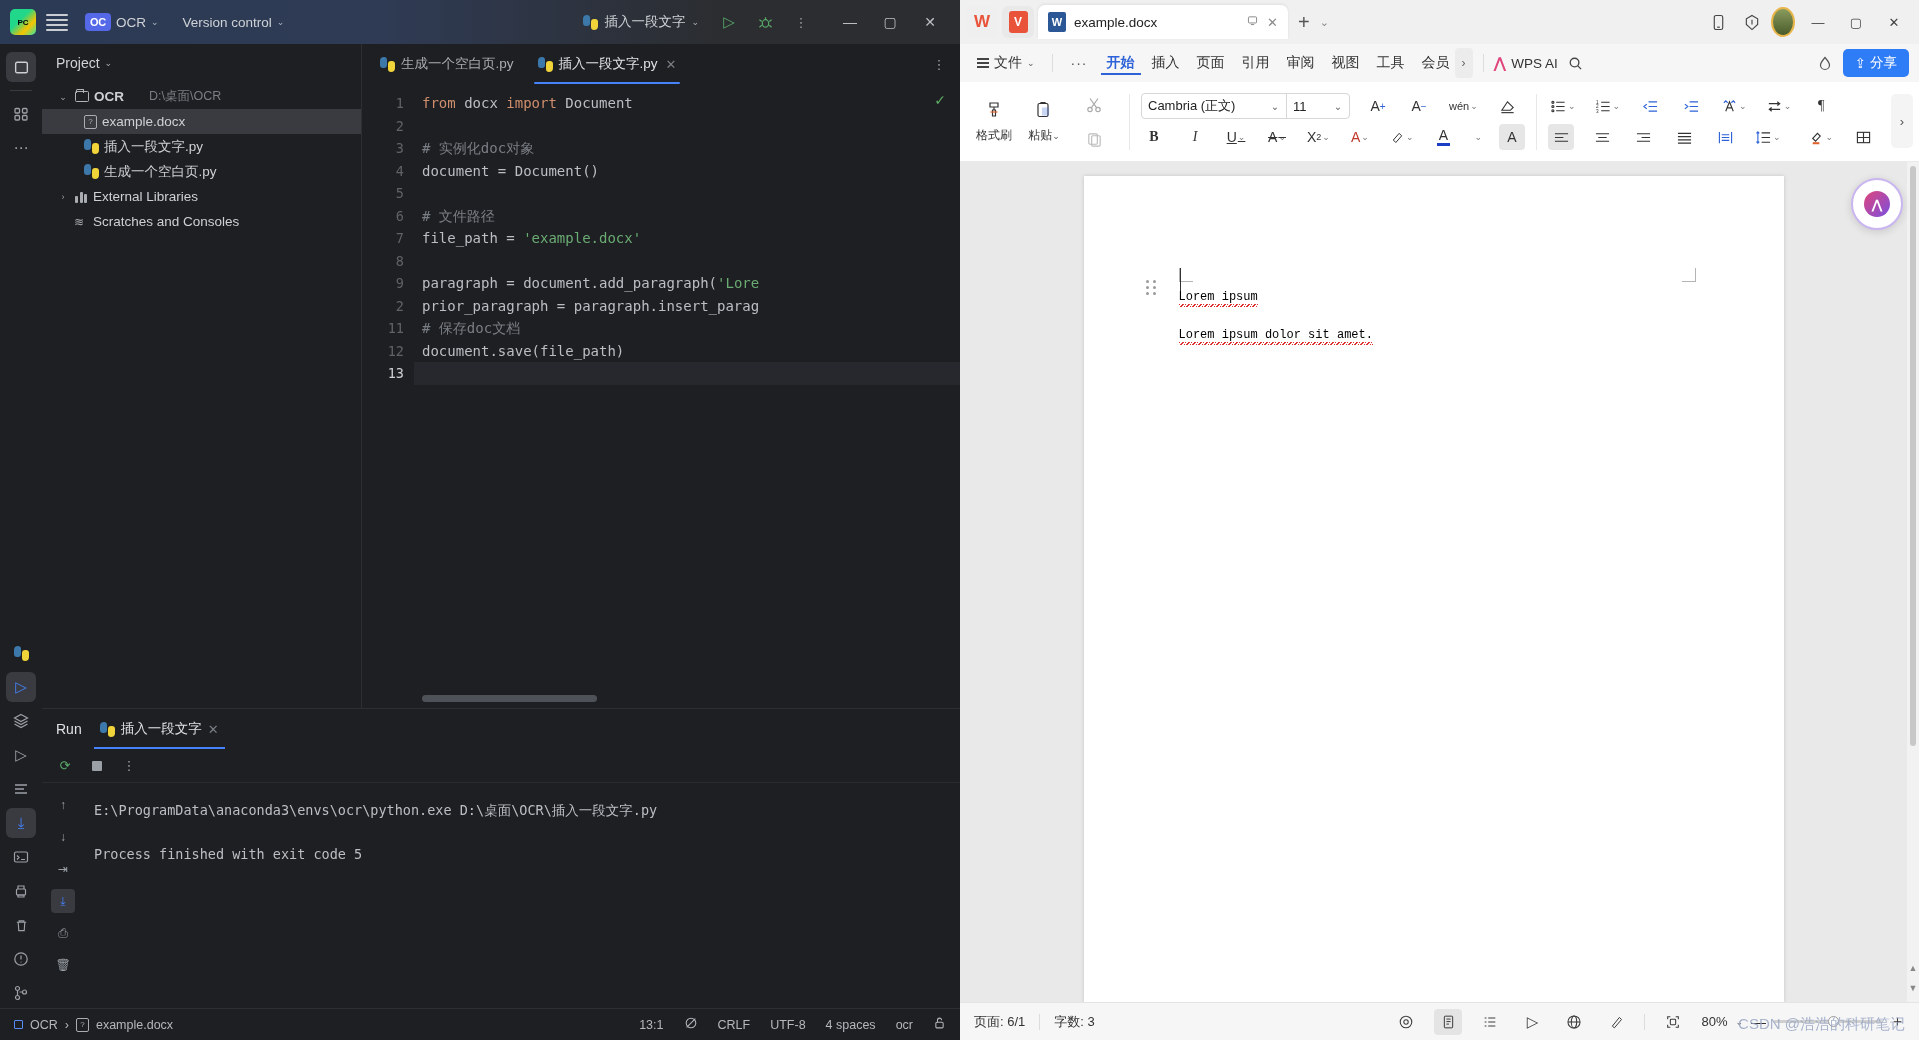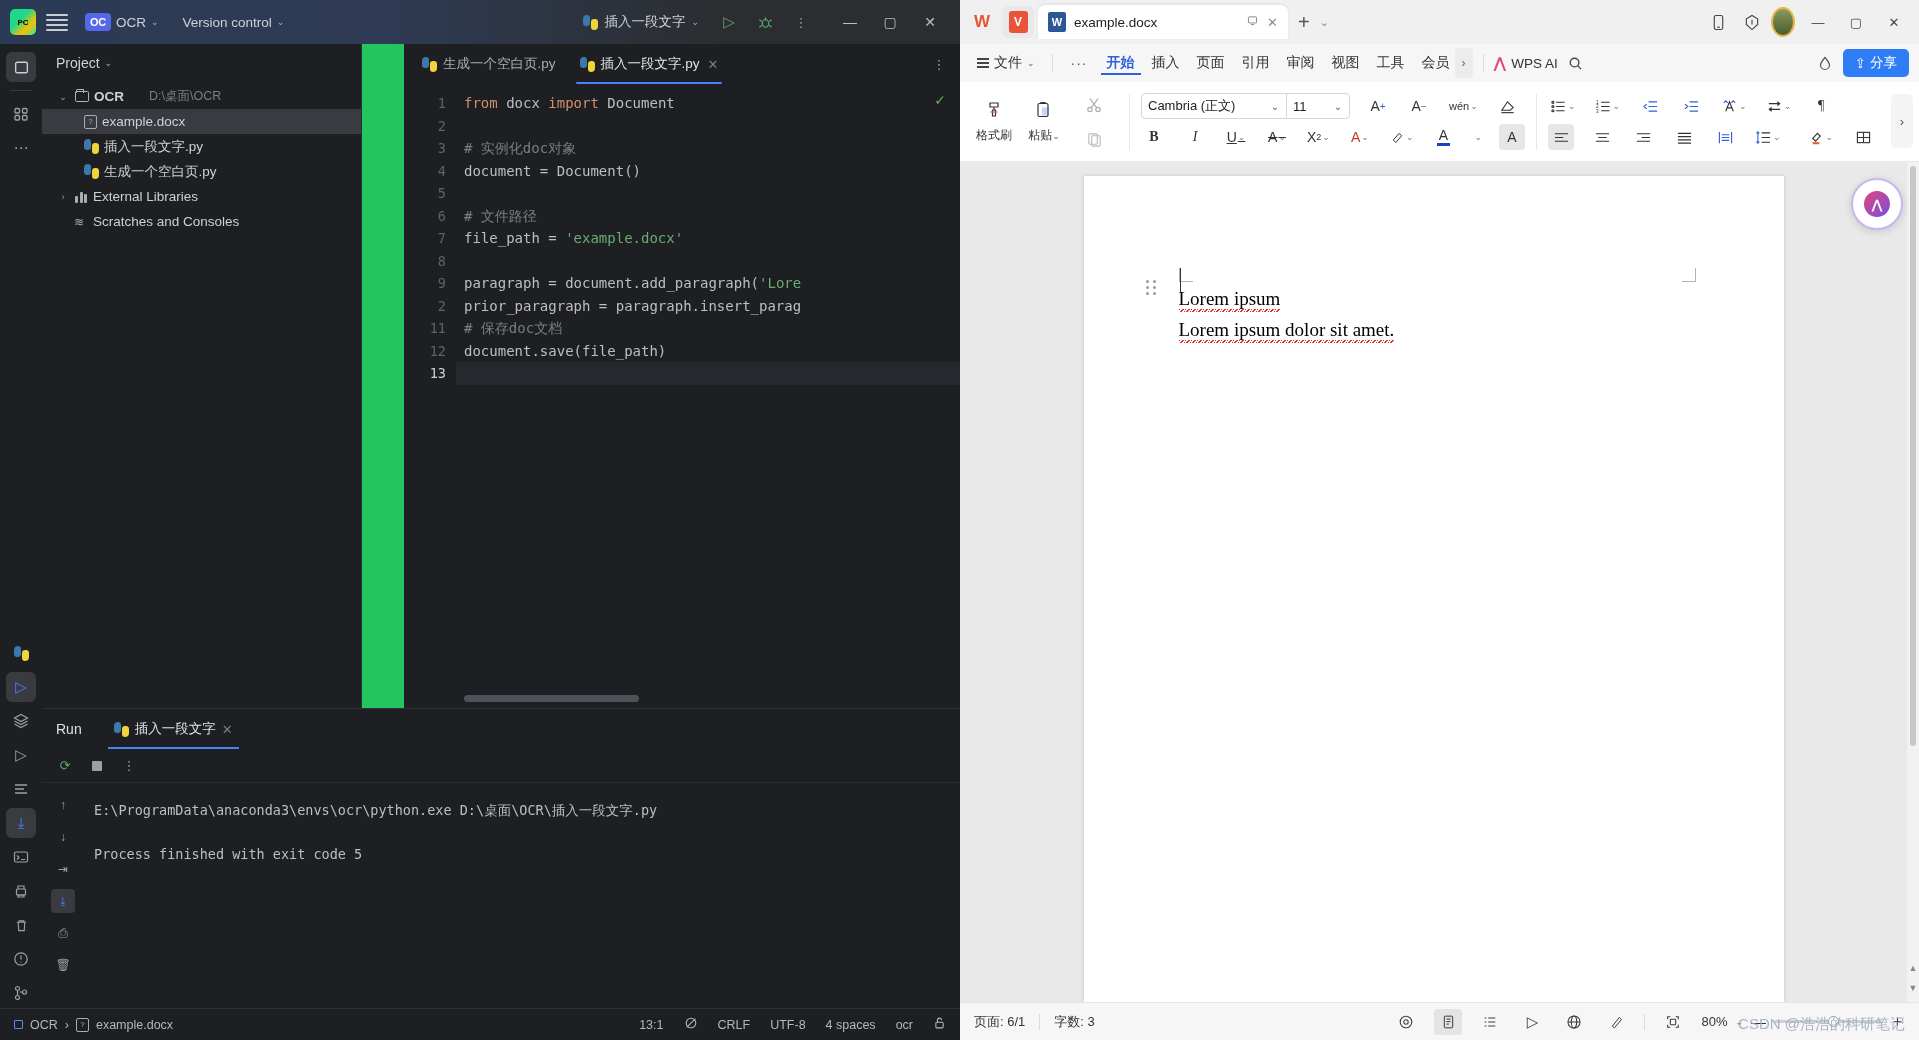--- a/index.html
+++ b/index.html
@@ -41,21 +41,21 @@
   .wincontrols div { width:40px;height:36px;display:flex;align-items:center;justify-content:center;color:#bcbec4;cursor:pointer;font-size:14px;}
 
   .pc-body { flex:1; display:flex; min-height:0; }
   .pc-leftbar { width:42px; background:#1e1f22; display:flex; flex-direction:column; align-items:center; padding-top:8px; gap:4px; flex-shrink:0;}
   .lb-icon { width:30px;height:30px;display:flex;align-items:center;justify-content:center;border-radius:6px;color:#9da0a8;cursor:pointer;font-size:15px;}
   .lb-icon.active { background:#393b40; color:#cdd0d4;}
   .lb-sep { width:22px;height:1px;background:#393b40;margin:4px 0;}
   .lb-spacer { flex:1; }
 
   .pc-main { flex:1; display:flex; flex-direction:column; min-width:0;}
-  .pc-upper { flex:1; display:flex; min-height:0;gap:42px;}
+  .pc-upper { flex:1; display:flex; min-height:0;}
   .pc-project { width:320px; background:#1e1f22; display:flex; flex-direction:column; border-right:1px solid #2d2f33; flex-shrink:0;}
   .proj-header { height:38px;display:flex;align-items:center;gap:5px;padding:0 14px;font-size:14px;color:#cfd2d6;}
   .tree { padding-top:2px; font-size:13.5px; }
   .trow { display:flex; align-items:center; gap:5px; height:25px; padding-left:10px; cursor:pointer; color:#cdd0d4;}
   .trow.selected { background:#393b40; }
   .tw { width:14px; text-align:center; font-size:9px; color:#9da0a8; flex-shrink:0;}
   .ic-folder { width:14px;height:11px;border:1.4px solid #b0b3b8;border-radius:1.5px;border-top-width:1.4px;position:relative;flex-shrink:0;}
   .ic-folder::before{content:"";position:absolute;top:-3.5px;left:0;width:6px;height:3px;border:1.4px solid #b0b3b8;border-bottom:none;border-top-left-radius:1.5px;}
   .ic-doc { width:13px;height:14px;border:1.3px solid #a9acb1;border-radius:2px;font-size:8px;display:flex;align-items:center;justify-content:center;color:#a9acb1;flex-shrink:0;}
   .ic-lib { width:13px;height:13px;flex-shrink:0;display:flex;align-items:flex-end;gap:1.5px;}
@@ -82,21 +82,21 @@
   .ident { color:#bcbec4; }
   .cls { color:#bcbec4; }
   .cmt { color:#7a7e85; }
   .str { color:#6aab73;text-align:center; }
   .fn { color:#bcbec4; }
   .check { position:absolute; right:14px; top:8px; color:#5fad65; font-size:14px;}
   .hscroll { position:absolute; left:60px; right:215px; bottom:6px; height:7px;}
   .hscroll i { display:block; height:7px; width:175px; background:#4e5157; border-radius:4px;}
 
   .runpanel { height:300px; background:#1e1f22; border-top:1px solid #2d2f33; display:flex; flex-direction:column; flex-shrink:0;}
-  .run-header { height:40px; display:flex; align-items:center; padding-left:14px; gap:26px;}
+  .run-header { height:40px; display:flex; align-items:center; padding-left:14px; gap:12px;}
   .run-title { font-size:14px; color:#dfe1e5;}
   .run-tab { display:flex; align-items:center; gap:6px; height:40px; font-size:13.5px; color:#dfe1e5; position:relative; padding:0 6px;}
   .run-tab::after { content:""; position:absolute; left:0; right:0; bottom:0; height:2px; background:#4682fa;}
   .run-tab .x { color:#7a7e85; font-size:13px;}
   .run-toolbar { height:34px; display:flex; align-items:center; gap:10px; padding-left:12px; border-bottom:1px solid #2a2c30;}
   .rt-ic { width:22px;height:22px;display:flex;align-items:center;justify-content:center;color:#9aa0a6;font-size:13px;cursor:pointer;}
   .console { flex:1; display:flex; }
   .console-gutter { width:42px; display:flex; flex-direction:column; align-items:center; padding-top:10px; gap:8px;}
   .cg-ic { width:24px;height:24px;display:flex;align-items:center;justify-content:center;color:#9aa0a6;font-size:12px;border-radius:4px;cursor:pointer;}
   .cg-ic.active { background:#393b40; color:#cdd0d4;}
@@ -160,21 +160,21 @@
 
   .wps-workarea { flex:1; display:flex; background:#e9e9e9; min-height:0; position:relative; overflow:hidden;}
   .doc-scrollwrap { flex:1; display:flex; justify-content:center; padding-top:14px; position:relative; overflow:hidden;}
   .doc-page { width:700px; background:#fff; box-shadow:0 0 4px rgba(0,0,0,.16); min-height:720px; position:relative; padding:60px 95px;}
   .para-handle { position:absolute; left:62px; top:104px; display:grid; grid-template-columns:3px 3px; gap:3px 4px; }
   .para-handle i { width:3px;height:3px;background:#9a9a9a;border-radius:50%;}
   .mk { position:absolute; width:14px; height:14px; }
   .mk.tl { left:95px; top:92px; border-left:1px solid #b4b4b4; border-bottom:1px solid #b4b4b4;}
   .mk.tr { right:88px; top:92px; border-right:1px solid #b4b4b4; border-bottom:1px solid #b4b4b4;}
   .caret-line { position:absolute; left:96px; top:92px; width:1px; height:24px; background:#333;}
-  .docline { font-family:Liberation Serif, serif; font-size:19px; color:#000; margin-bottom:5px; display:inline-block; position:relative;}
+  .docline { font-family:Liberation Mono, monospace; font-size:12px; color:#000; margin-bottom:18px; display:inline-block; position:relative;}
   .sq { background-image: repeating-linear-gradient(135deg,#e03131 0 1.3px, transparent 1.3px 2.6px); background-repeat:repeat-x; background-size:6px 3px; background-position: 0 100%; padding-bottom:3px;}
   .vscroll { width:12px; background:#f2f2f2; display:flex; flex-direction:column; align-items:center; padding:4px 0;}
   .vs-thumb { width:6px; height:580px; background:#c8c8c8; border-radius:3px;}
   .vs-arrow { color:#888; font-size:9px; margin:5px 0;}
   .float-badge { position:absolute; right:16px; top:16px; width:52px;height:52px;border-radius:50%;
     background:#fff; border:2px solid #c9b6f0; display:flex;align-items:center;justify-content:center;
     box-shadow:0 2px 8px rgba(0,0,0,.14); cursor:pointer; z-index:5;}
   .fb-inner { width:26px;height:26px; background:linear-gradient(135deg,#e0457b,#7a4fe0); border-radius:50%; display:flex;align-items:center;justify-content:center;color:#fff;font-size:13px;font-weight:bold;}
 
   .wps-status { height:38px; background:#f6f6f6; border-top:1px solid #e4e4e4; display:flex; align-items:center; padding:0 14px; font-size:13px; color:#333; flex-shrink:0; gap:14px; position:relative;}

